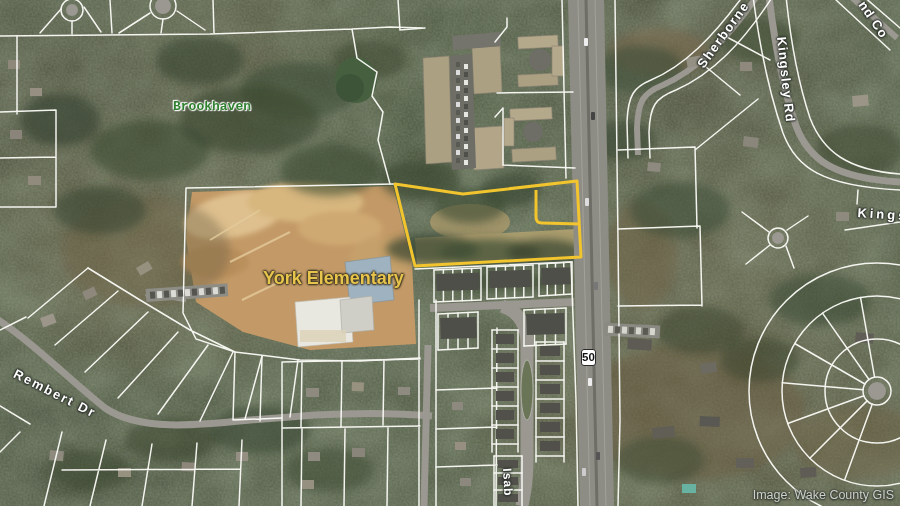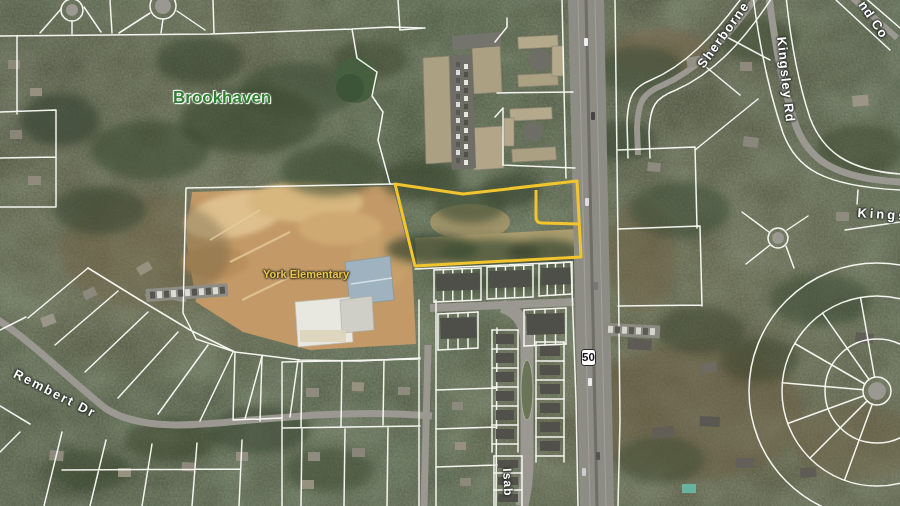--- a/index.html
+++ b/index.html
@@ -15,23 +15,23 @@
       radial-gradient(300px 240px at 730px 260px, rgba(108,90,62,.40), transparent 70%),
       radial-gradient(300px 230px at 650px 420px, rgba(104,90,62,.50), transparent 70%),
       radial-gradient(260px 200px at 850px 440px, rgba(100,88,62,.45), transparent 70%),
       radial-gradient(240px 200px at 80px 450px,  rgba(56,64,46,.60), transparent 70%),
       radial-gradient(240px 200px at 40px 100px,  rgba(70,64,48,.50), transparent 70%);}
   svg{position:absolute;inset:0;}
   .lbl{position:absolute;white-space:nowrap;font-weight:bold;transform-origin:0 0;}
   .street{color:#fff;font-size:13px;letter-spacing:1px;
     text-shadow:0 1px 2px rgba(40,45,40,.95),0 -1px 2px rgba(40,45,40,.9),
                 1px 0 2px rgba(40,45,40,.9),-1px 0 2px rgba(40,45,40,.9);}
-  #lbl-brookhaven{left:173px;top:88px;font-size:17px;color:#2f8030;
-    text-shadow:0 0 2px #fff,0 0 2px #fff,1px 1px 1px #fff,-1px -1px 1px #fff;}
-  #lbl-york{left:263px;top:268px;font-size:11px;color:#e7c44c;
+  #lbl-brookhaven{left:173px;top:99px;font-size:13px;color:#2f8030;
+    text-shadow:0 0 2px #fff,0 0 2px #fff,1px 1px 1px #fff,-1px -1px 1px #fff;font-family:Liberation Mono, monospace;}
+  #lbl-york{left:263px;top:268px;font-size:18px;color:#e7c44c;
     text-shadow:0 1px 2px rgba(55,48,30,.95),0 -1px 2px rgba(55,48,30,.9),
                 1px 0 2px rgba(55,48,30,.9),-1px 0 2px rgba(55,48,30,.9);}
   #lbl-rembert{left:18px;top:366px;transform:rotate(27deg);letter-spacing:2px;}
   #lbl-sherborne{left:694px;top:62px;transform:rotate(-54deg);letter-spacing:1.5px;}
   #lbl-kingsley{left:789px;top:36px;transform:rotate(84deg);}
   #lbl-kings{left:858px;top:205px;transform:rotate(4deg);letter-spacing:3px;}
   #lbl-ndco{left:868px;top:-2px;transform:rotate(56deg);letter-spacing:1px;}
   #lbl-isab{left:514px;top:468px;transform:rotate(87deg);font-size:12px;}
   #shield-50{position:absolute;left:581px;top:349px;background:#fff;
     border:1.6px solid #2b2b2b;border-radius:3px;padding:0px 0;
@@ -381,13 +381,14 @@
 
   <div class="lbl" id="lbl-brookhaven">Brookhaven</div>
   <div class="lbl" id="lbl-york">York Elementary</div>
   <div class="lbl street" id="lbl-rembert">Rembert Dr</div>
   <div class="lbl street" id="lbl-sherborne">Sherborne</div>
   <div class="lbl street" id="lbl-kingsley">Kingsley Rd</div>
   <div class="lbl street" id="lbl-kings">Kings</div>
   <div class="lbl street" id="lbl-ndco">nd Co</div>
   <div class="lbl street" id="lbl-isab">Isab</div>
   <div id="shield-50">50</div>
+  <div id="attribution">Image: Wake County GIS</div>
 </div>
 
 </body></html>

